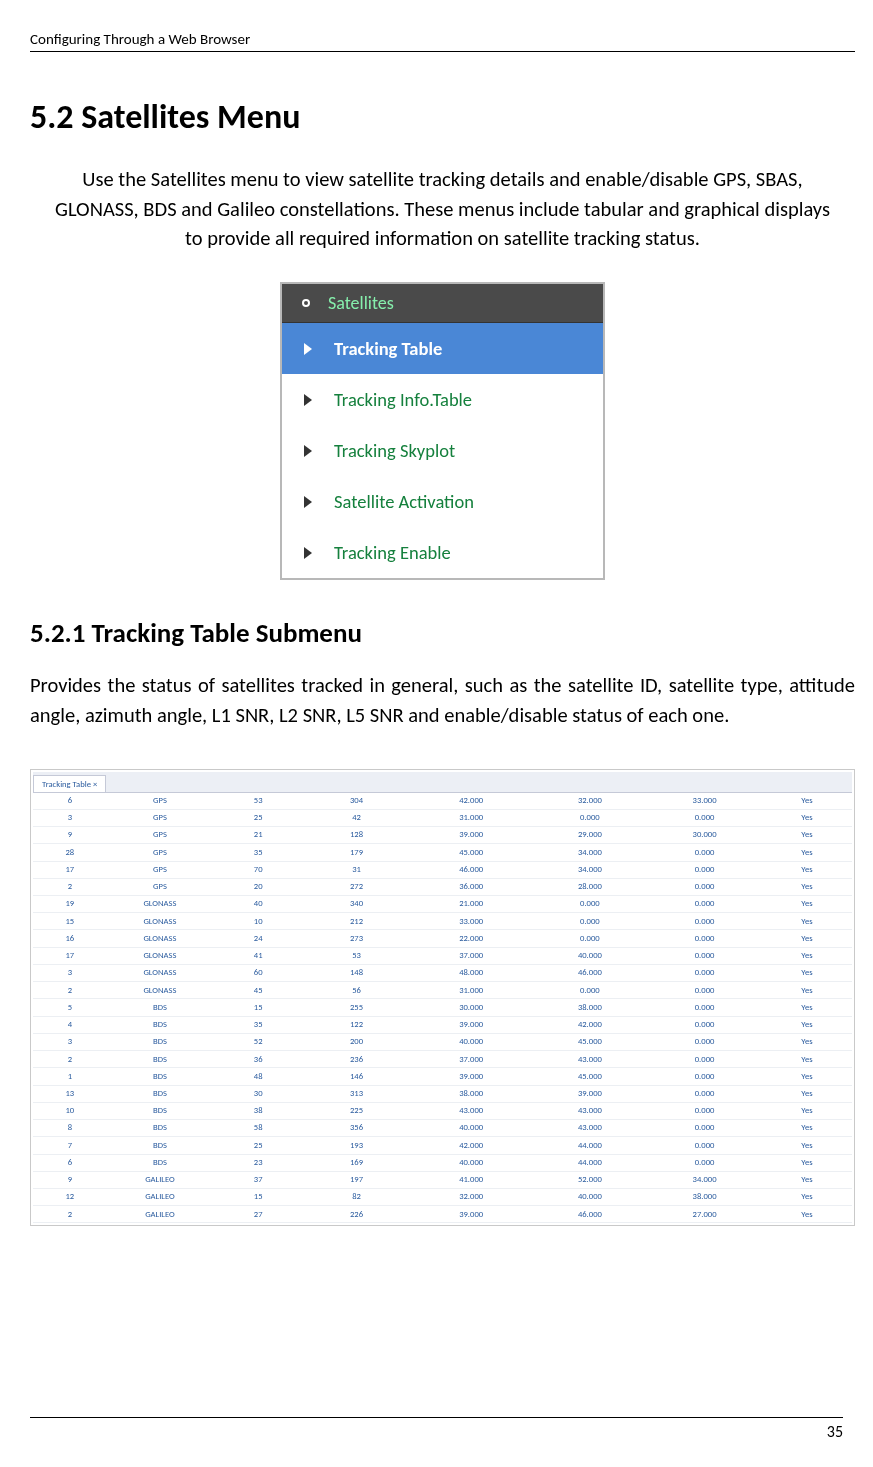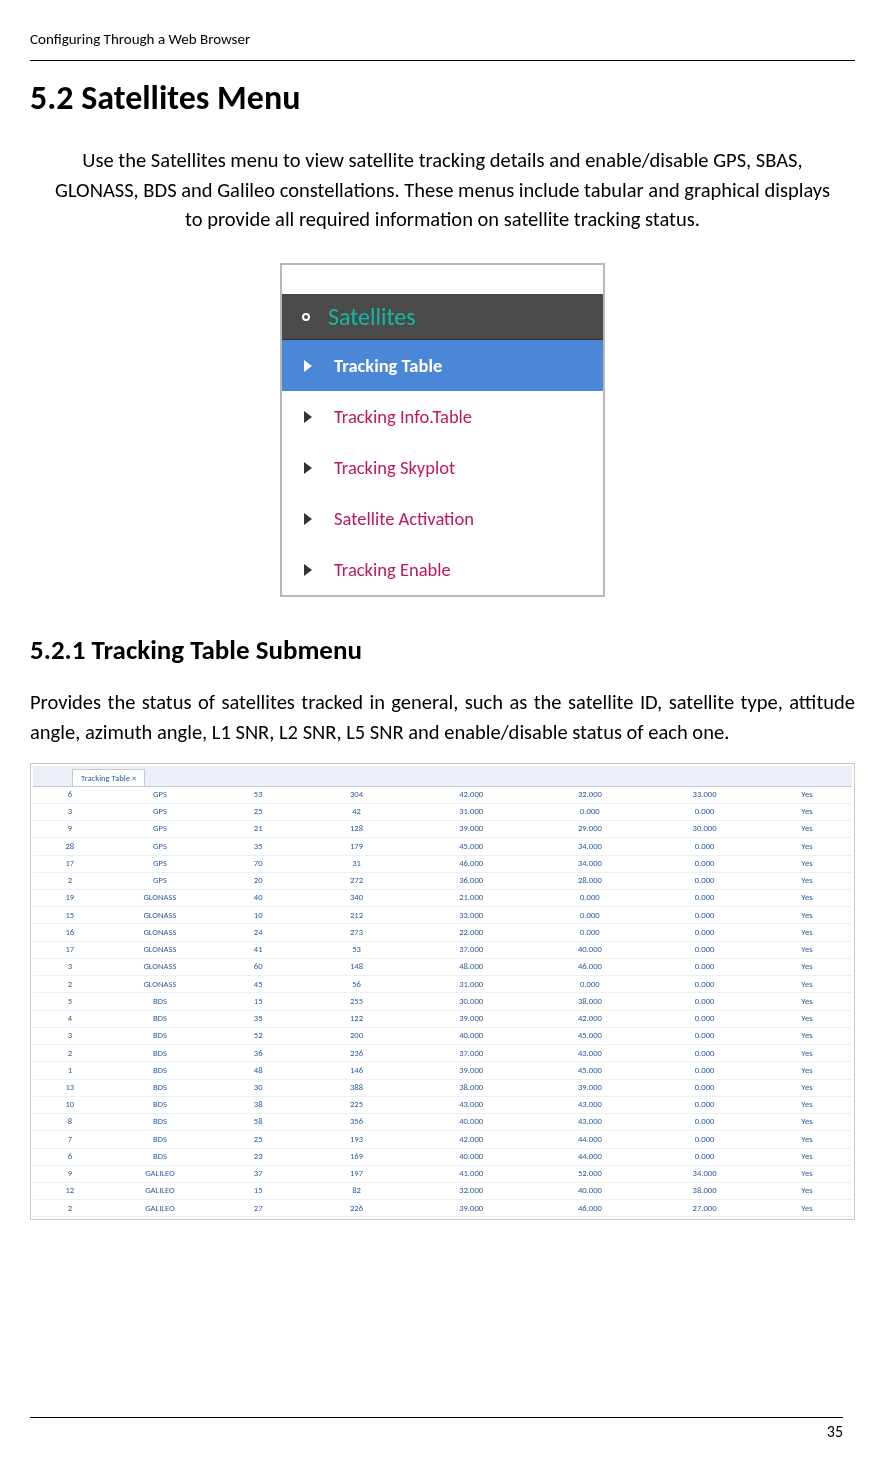--- a/index.html
+++ b/index.html
@@ -7,22 +7,22 @@
     font-family: Calibri, Arial, sans-serif;
     background: #fff;
     color: #000;
     width: 873px;
     height: 1467px;
     padding: 30px 18px 20px 30px;
     position: relative;
   }
   .header-section {
     border-bottom: 1.5px solid #000;
-    padding-bottom: 12px;
-    margin-bottom: 16px;
+    padding-bottom: 3px;
+    margin-bottom: 44px;
     font-size: 15px;
   }
   h1.section-title {
     font-size: 34px;
     font-weight: bold;
     margin-bottom: 28px;
   }
   p.intro {
     font-size: 20.5px;
     line-height: 1.45;
@@ -31,39 +31,38 @@
     padding: 0 10px;
   }
   .menu-figure {
     width: 325px;
     margin: 0 auto 36px auto;
     border: 2px solid #b8b8b8;
     background: #fff;
   }
   .menu-title {
     background: #4a4a4a;
-    color: #14b8a6;
+    color: #86efac;
     padding: 8px 12px 8px 20px;
-    font-size: 24px;
+    font-size: 18px;
     border-bottom: 1px solid #333;
     display: flex;
     align-items: center;
-    margin-top: 29px;
   }
   .menu-title .bullet {
     display: inline-block;
     width: 8px; height: 8px;
     border: 2px solid #fff;
     border-radius: 50%;
     margin-right: 18px;
   }
   .menu-item {
     padding: 14px 14px 14px 22px;
     font-size: 18.5px;
-    color: #be185d;
+    color: #15803d;
     background: #fff;
     display: flex;
     align-items: center;
   }
   .menu-item.active {
     background: #4a87d6;
     color: #fff;
     font-weight: bold;
     align-items: center;
   }
@@ -80,42 +79,41 @@
   }
   h2.subsection-title {
     font-size: 27px;
     font-weight: bold;
     margin-bottom: 22px;
   }
   p.body-text {
     font-size: 20.5px;
     line-height: 1.45;
     text-align: justify;
-    margin-bottom: 15px;
+    margin-bottom: 38px;
   }
   .table-figure {
     border: 1px solid #c9c9c9;
     padding: 2px;
     font-size: 8.6px;
     background: #fff;
   }
   .tab-bar {
     background: #eceff5;
     padding: 3px 0 0 0;
     border-bottom: 1px solid #c5c9d7;
   }
   .tab {
     display: inline-block;
     background: #fff;
     border: 1px solid #c5c9d7;
     border-bottom: none;
     padding: 3px 8px;
     color: #2a5b9e;
     font-size: 8.6px;
-    margin-left: 39px;
   }
   .data-table {
     width: 100%;
     border-collapse: collapse;
   }
   .data-table td {
     text-align: center;
     color: #2a5b9e;
     padding: 3.4px 2px;
     border-bottom: 1px solid #eceff3;
@@ -358,21 +356,21 @@
           <td>146</td>
           <td>39.000</td>
           <td>45.000</td>
           <td>0.000</td>
           <td>Yes</td>
         </tr>
         <tr>
           <td>13</td>
           <td>BDS</td>
           <td>30</td>
-          <td>388</td>
+          <td>313</td>
           <td>38.000</td>
           <td>39.000</td>
           <td>0.000</td>
           <td>Yes</td>
         </tr>
         <tr>
           <td>10</td>
           <td>BDS</td>
           <td>38</td>
           <td>225</td>

